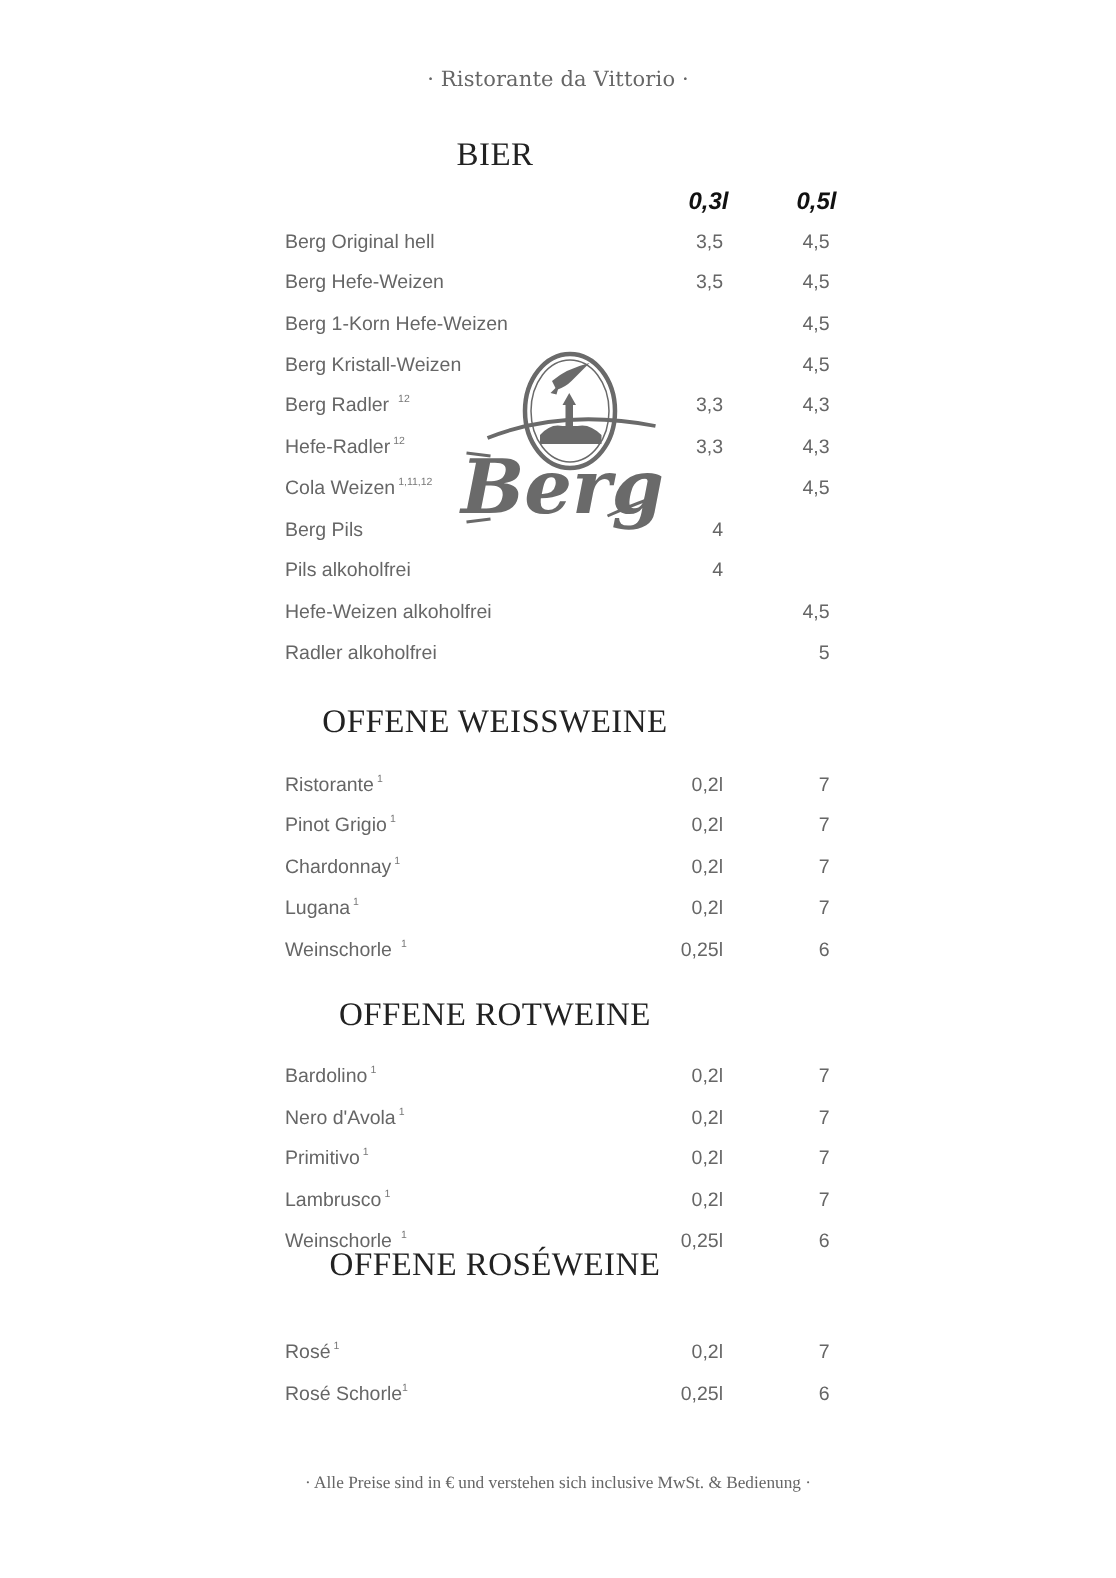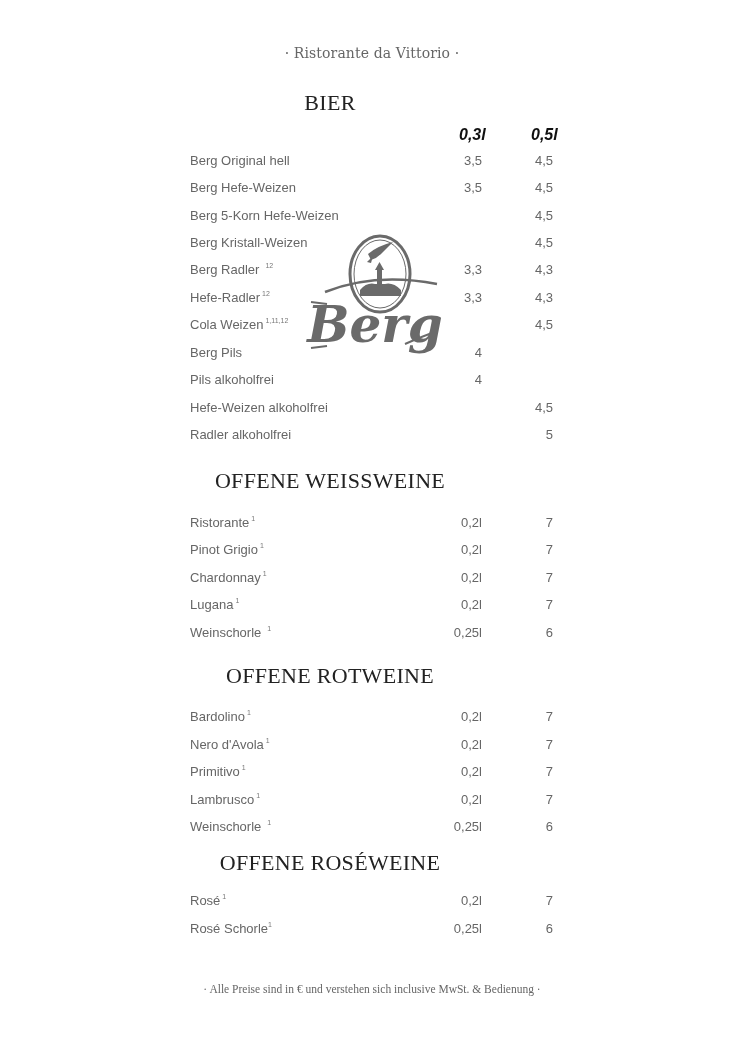--- a/index.html
+++ b/index.html
@@ -130,21 +130,21 @@
   <span class="name"><span>Berg Original hell</span></span>
   <span class="c1">3,5</span>
   <span class="c2">4,5</span>
 </div>
 <div class="row" style="top:180px;">
   <span class="name"><span>Berg Hefe-Weizen</span></span>
   <span class="c1">3,5</span>
   <span class="c2">4,5</span>
 </div>
 <div class="row" style="top:208px;">
-  <span class="name"><span>Berg 5-Korn Hefe-Weizen</span></span>
+  <span class="name"><span>Berg 1-Korn Hefe-Weizen</span></span>
   <span class="c1"></span>
   <span class="c2">4,5</span>
 </div>
 <div class="row" style="top:235px;">
   <span class="name"><span>Berg Kristall-Weizen</span></span>
   <span class="c1"></span>
   <span class="c2">4,5</span>
 </div>
 <div class="row" style="top:262px;">
   <span class="name"><span>Berg Radler</span><sup style="margin-left:6px;">12</sup></span>
@@ -229,21 +229,21 @@
   <span class="name"><span>Lambrusco</span><sup>1</sup></span>
   <span class="c1">0,2l</span>
   <span class="c2">7</span>
 </div>
 <div class="row" style="top:819px;">
   <span class="name"><span>Weinschorle</span><sup style="margin-left:6px;">1</sup></span>
   <span class="c1">0,25l</span>
   <span class="c2">6</span>
 </div>
 
-<div class="section-title" style="top:850px;">OFFENE ROSÉWEINE</div>
+<div class="section-title" style="top:830px;">OFFENE ROSÉWEINE</div>
 <div class="row" style="top:893px;">
   <span class="name"><span>Rosé</span><sup>1</sup></span>
   <span class="c1">0,2l</span>
   <span class="c2">7</span>
 </div>
 <div class="row" style="top:921px;">
   <span class="name"><span>Rosé Schorle</span><sup style="margin-left:0px;">1</sup></span>
   <span class="c1">0,25l</span>
   <span class="c2">6</span>
 </div>

